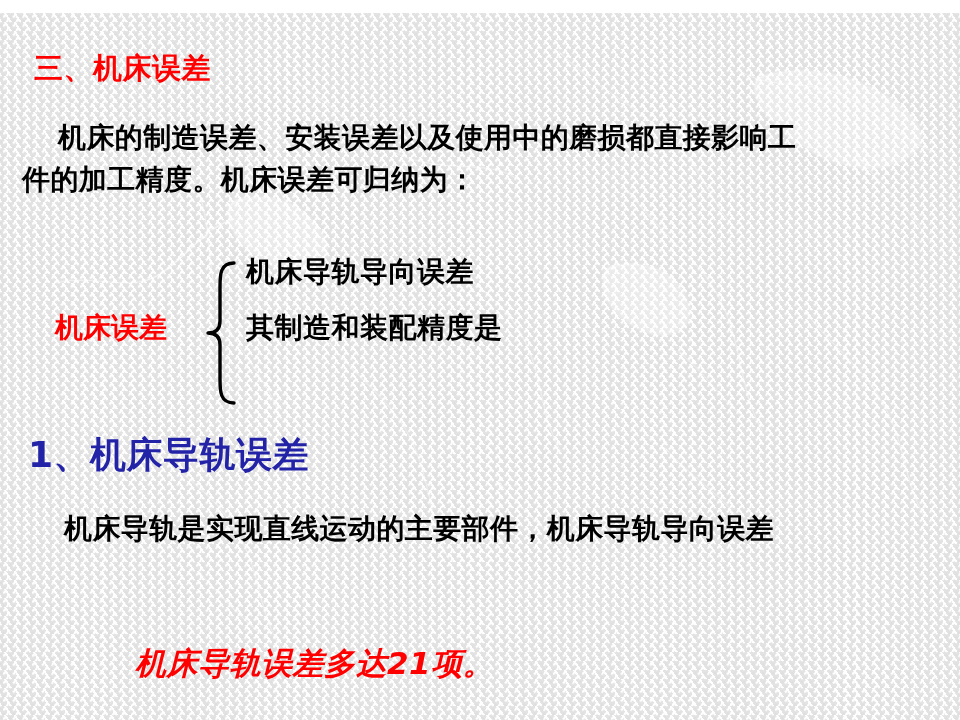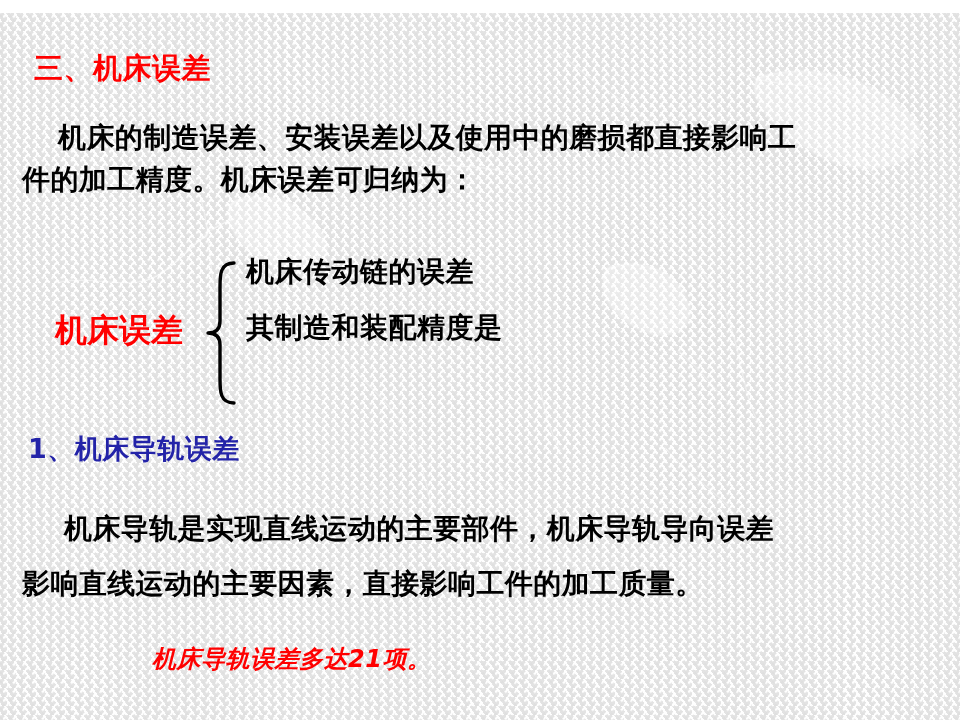--- a/index.html
+++ b/index.html
@@ -88,21 +88,21 @@
   .para-1-l1 { left: 58px;  top: 106px; }
   .para-1-l2 { left: 22px;  top: 148px; }
 
   .para-2-l1 { left: 64px;  top: 497px; }
   .para-2-l2 { left: 22px;  top: 552px; }
 
   .group-label {
     left: 55px;
     top: 296px;
     color: #ff0000;
-    font-size: 32px;
+    font-size: 28px;
     font-weight: bold;
   }
 
   #brace {
     position: absolute;
     left: 200px;
     top: 246px;
     width: 44px;
     height: 148px;
   }
@@ -116,30 +116,30 @@
     letter-spacing: 0.5px;
   }
   .branch-0 { top: 240px; }
   .branch-1 { top: 296px; }
   .branch-2 { top: 352px; }
 
   .sub-title {
     left: 28px;
     top: 418px;
     color: #2323a8;
-    font-size: 27px;
+    font-size: 36px;
     font-weight: bold;
     letter-spacing: 0.5px;
   }
 
   .highlight {
-    left: 152px;
+    left: 135px;
     top: 630px;
     color: #ff0000;
-    font-size: 24px;
+    font-size: 31px;
     font-weight: bold;
     font-style: italic;
     letter-spacing: 0.5px;
   }
 </style>
 </head>
 <body>
 
 <div id="slide">
 
@@ -226,24 +226,23 @@
         <path d="M34 4
                  C 20 4, 20 16, 20 28
                  L 20 62
                  C 20 70, 16 74, 8 74
                  C 16 74, 20 78, 20 86
                  L 20 120
                  C 20 132, 20 144, 34 144" fill="none" stroke="#000000" stroke-width="3.4" stroke-linecap="round" stroke-linejoin="round"></path>
       </svg>
     </div>
 
-    <div class="blk branch branch-0">机床传动链的误差</div>
+    <div class="blk branch branch-0">机床导轨导向误差</div>
     <div class="blk branch branch-1">其制造和装配精度是</div>
 
     <div class="blk sub-title">1、机床导轨误差</div>
 
     <div class="blk para para-2-l1">机床导轨是实现直线运动的主要部件，机床导轨导向误差</div>
-    <div class="blk para para-2-l2">影响直线运动的主要因素，直接影响工件的加工质量。</div>
 
     <div class="blk highlight">机床导轨误差多达21项。</div>
 
   </div>
 </div>
 
 </body></html>

